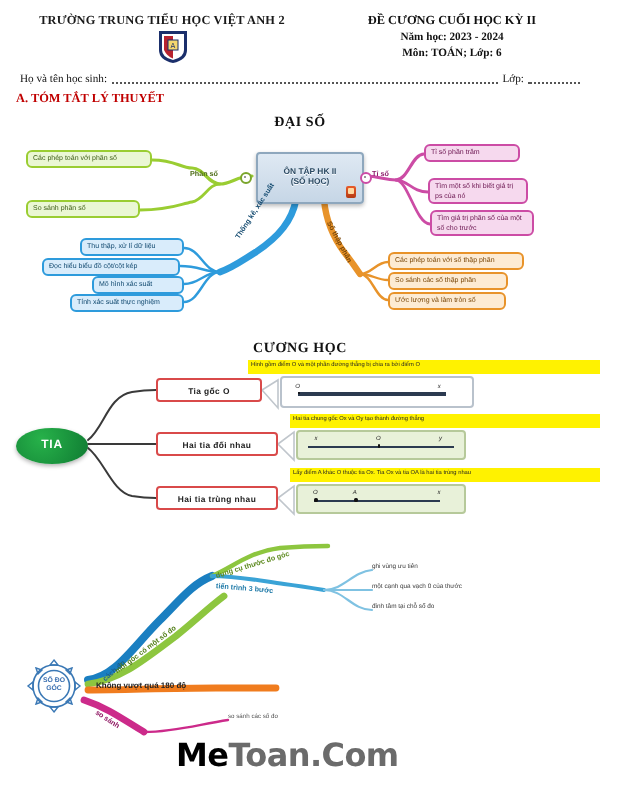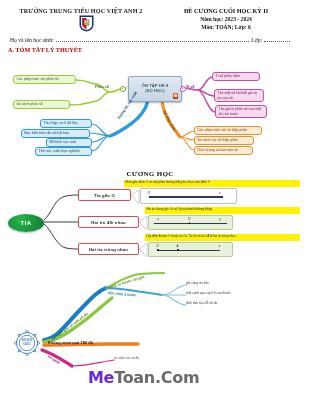--- a/index.html
+++ b/index.html
@@ -127,21 +127,21 @@
   }
   .curvelbl{position:absolute;font-size:3.6px;color:#333;white-space:nowrap;transform-origin:left center;}
   .pill{
     position:absolute;font-size:3.6px;color:#222;white-space:nowrap;
   }
   .watermark{
     position:absolute;left:88px;top:368px;
     font-family:"DejaVu Sans",sans-serif;font-size:16px;font-weight:bold;
     color:#6b6b6b;letter-spacing:-.3px;
   }
-  .watermark .t{color:#6d28d9;}
+  .watermark .t{color:#000000;}
 </style>
 </head>
 <body>
 
 <div class="page">
 
   <div class="hdr">
     <div class="school">TRƯỜNG TRUNG TIỂU HỌC VIỆT ANH 2</div>
 
     <svg class="logo" viewBox="0 0 30 34">
@@ -161,20 +161,21 @@
     <div class="namerow">
       <span>Họ và tên học sinh:</span>
       <span class="dots"></span>
       <span>Lớp:</span>
       <span class="dots short"></span>
     </div>
 
     <div class="secA">A. TÓM TẮT LÝ THUYẾT</div>
   </div>
 
+  <div class="sect-title" id="t-daiso">ĐẠI SỐ</div>
 
   <div class="map" style="top:0;height:170px;">
     <svg class="links" width="300" height="170">
 
       <path d="M126,88 C118,88 116,92 110,92 C104,92 102,84 96,84 C90,84 88,80 76,80" fill="none" stroke="#9acd32" stroke-width="1.6" stroke-linecap="round"></path>
       <path d="M110,92 C104,92 102,100 96,101 C90,102 86,105 70,105" fill="none" stroke="#9acd32" stroke-width="1.4" stroke-linecap="round"></path>
 
       <path d="M182,88 C190,88 192,90 198,90 C204,90 206,77 212,77" fill="none" stroke="#cc4ca5" stroke-width="1.6" stroke-linecap="round"></path>
       <path d="M198,90 C204,90 206,96 214,96" fill="none" stroke="#cc4ca5" stroke-width="1.4" stroke-linecap="round"></path>
       <path d="M198,90 C204,90 208,112 215,112" fill="none" stroke="#cc4ca5" stroke-width="1.4" stroke-linecap="round"></path>

